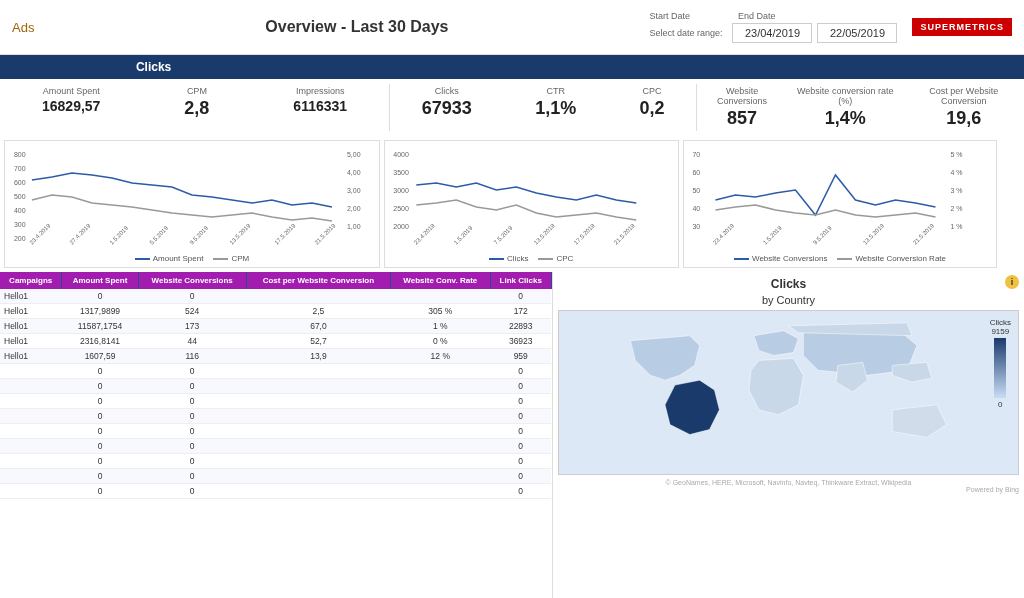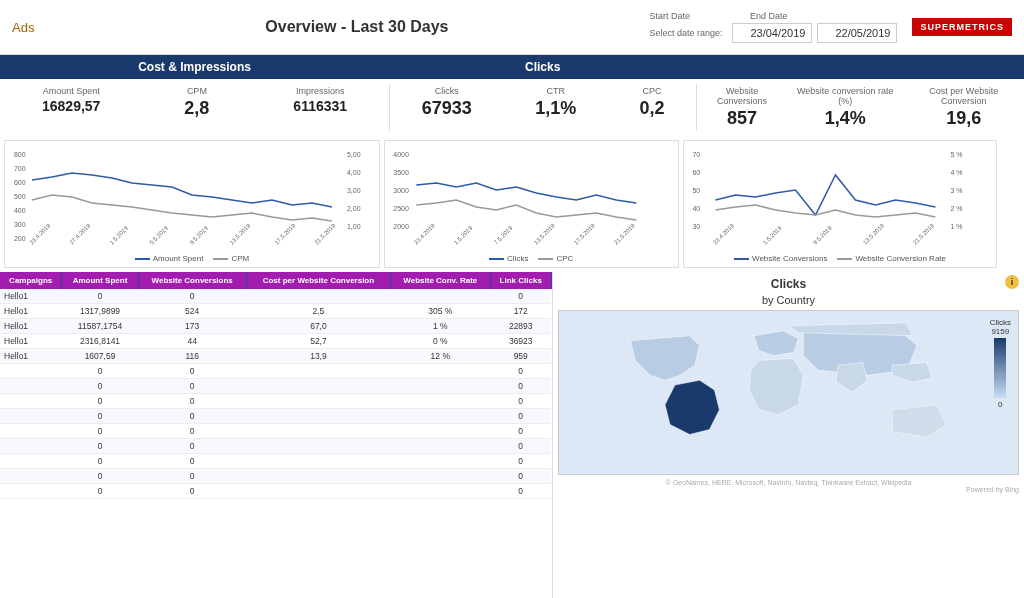--- a/index.html
+++ b/index.html
@@ -6,24 +6,24 @@
     body { font-family: Arial, sans-serif; background: #f0f0f0; width: 1024px; height: 598px; overflow: hidden; font-size: 11px; }
     
     .dashboard { background: white; width: 1024px; height: 598px; display: flex; flex-direction: column; }
     
     
     .header { display: flex; align-items: center; padding: 8px 12px; background: white; border-bottom: 1px solid #ddd; min-height: 55px; }
     .facebook-logo { font-size: 22px; font-weight: bold; color: #1877f2; margin-right: 10px; font-style: italic; }
     .ads-label { color: #a16207; font-size: 13px; margin-right: 30px; }
     .overview-title { font-size: 16px; font-weight: bold; color: #333; flex: 1; text-align: center; }
     .date-section { display: flex; flex-direction: column; align-items: flex-start; margin-right: 15px; }
-    .date-labels { display: flex; gap: 60px; font-size: 9px; color: #666; margin-bottom: 2px; }
+    .date-labels { display: flex; gap: 48px; font-size: 9px; color: #666; margin-bottom: 2px; }
     .date-inputs { display: flex; align-items: center; gap: 5px; }
     .select-date-label { font-size: 9px; color: #666; margin-right: 5px; }
-    .date-input { border: 1px solid #ccc; padding: 3px 6px; font-size: 11px; color: #333; background: white; width: 80px; text-align: right; }
+    .date-input { border: 1px solid #ccc; padding: 3px 0; font-size: 11px; color: #333; background: white; width: 80px; text-align: center; }
     .supermetrics-logo { background: #c00; color: white; font-size: 9px; font-weight: bold; padding: 4px 8px; letter-spacing: 1px; }
     
     .section-headers { display: flex; background: #1a3a6b; color: white; }
     .section-header { text-align: center; padding: 5px; font-size: 12px; font-weight: bold; }
     .cost-section-header { flex: 0 0 38%; }
     .clicks-section-header { flex: 0 0 30%; }
     .actions-section-header { flex: 0 0 32%; }
     
     
     .kpi-row { display: flex; padding: 5px 0; background: white; }
@@ -88,21 +88,20 @@
         <span class="select-date-label">Select date range:</span>
         <input class="date-input" type="text" value="23/04/2019" style="">
         <input class="date-input" type="text" value="22/05/2019" style="">
       </div>
     </div>
 
     <div class="supermetrics-logo">SUPERMETRICS</div>
   </div>
 
   <div class="section-headers">
-    <div class="section-header cost-section-header">Cost &amp; Impressions</div>
     <div class="section-header clicks-section-header">Clicks</div>
   </div>
 
   <div class="kpi-row">
     <div class="kpi-group cost-kpi-group">
       <div class="kpi-item">
         <div class="kpi-label">Amount Spent</div>
         <div class="kpi-value-small">16829,57</div>
       </div>
       <div class="kpi-item">

